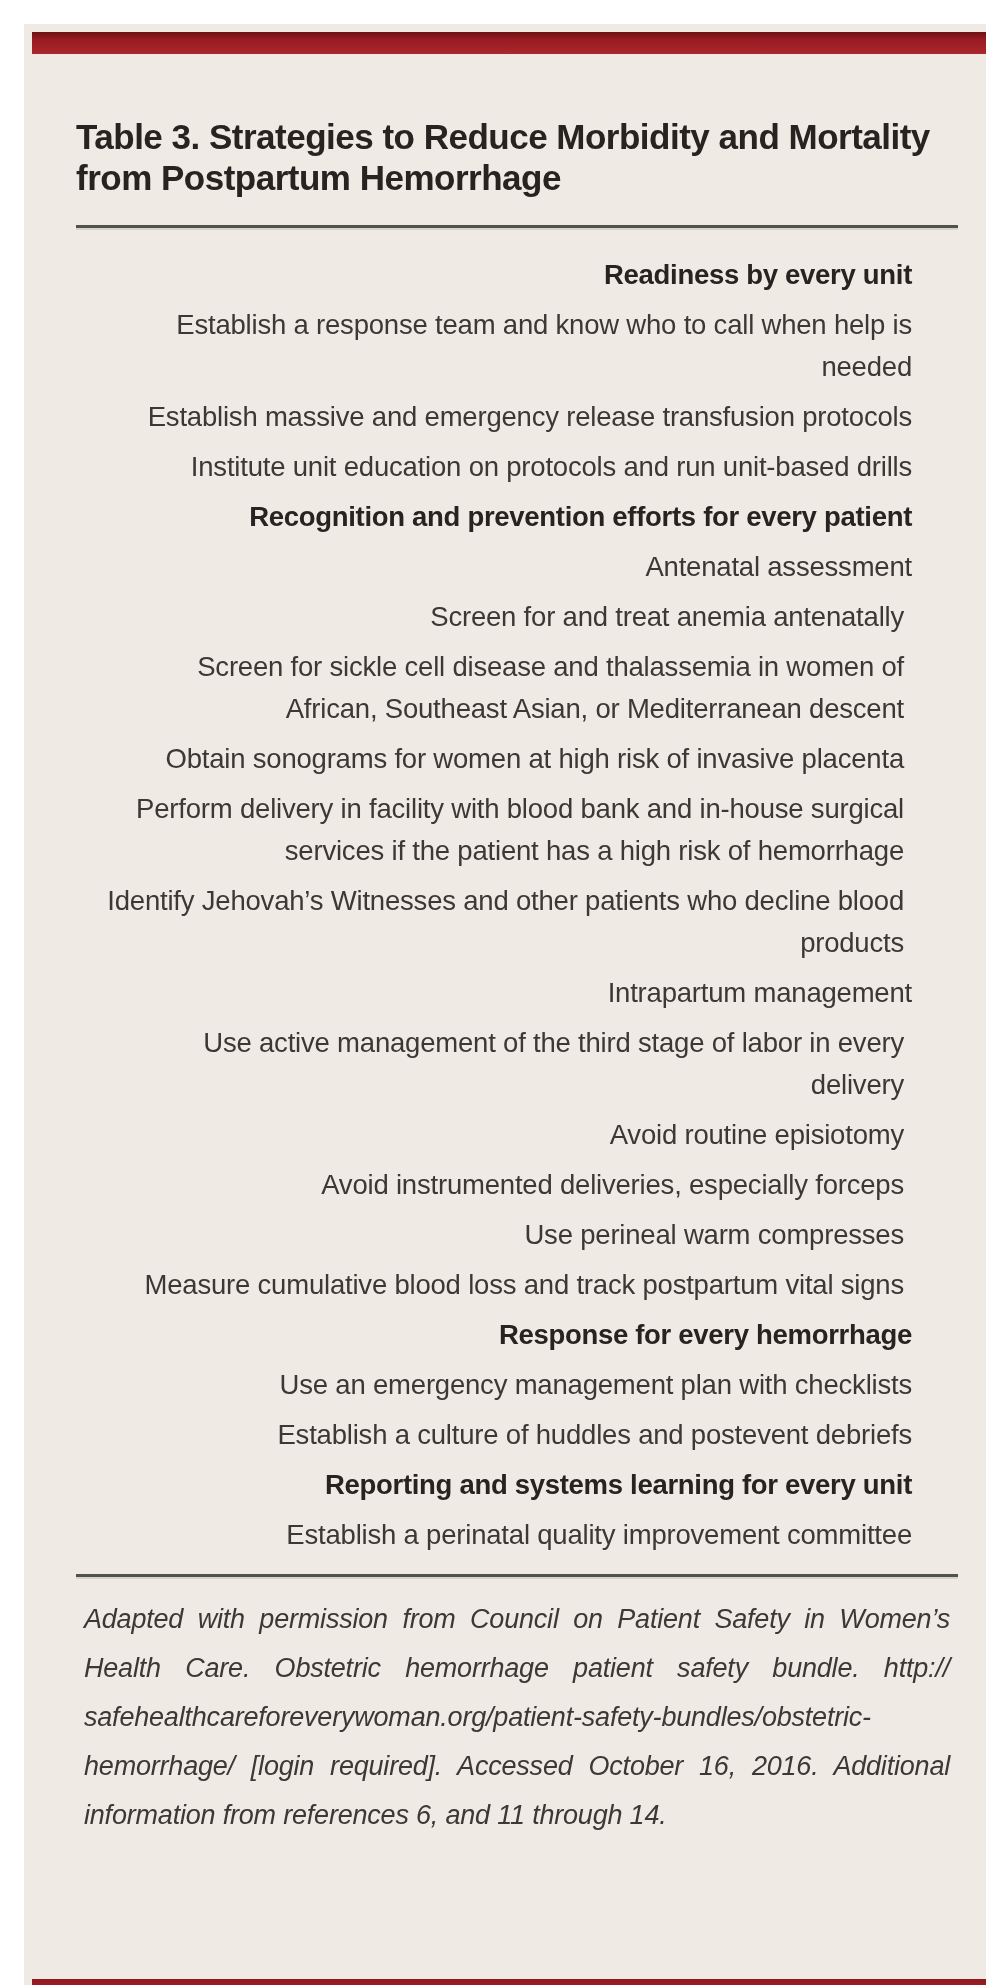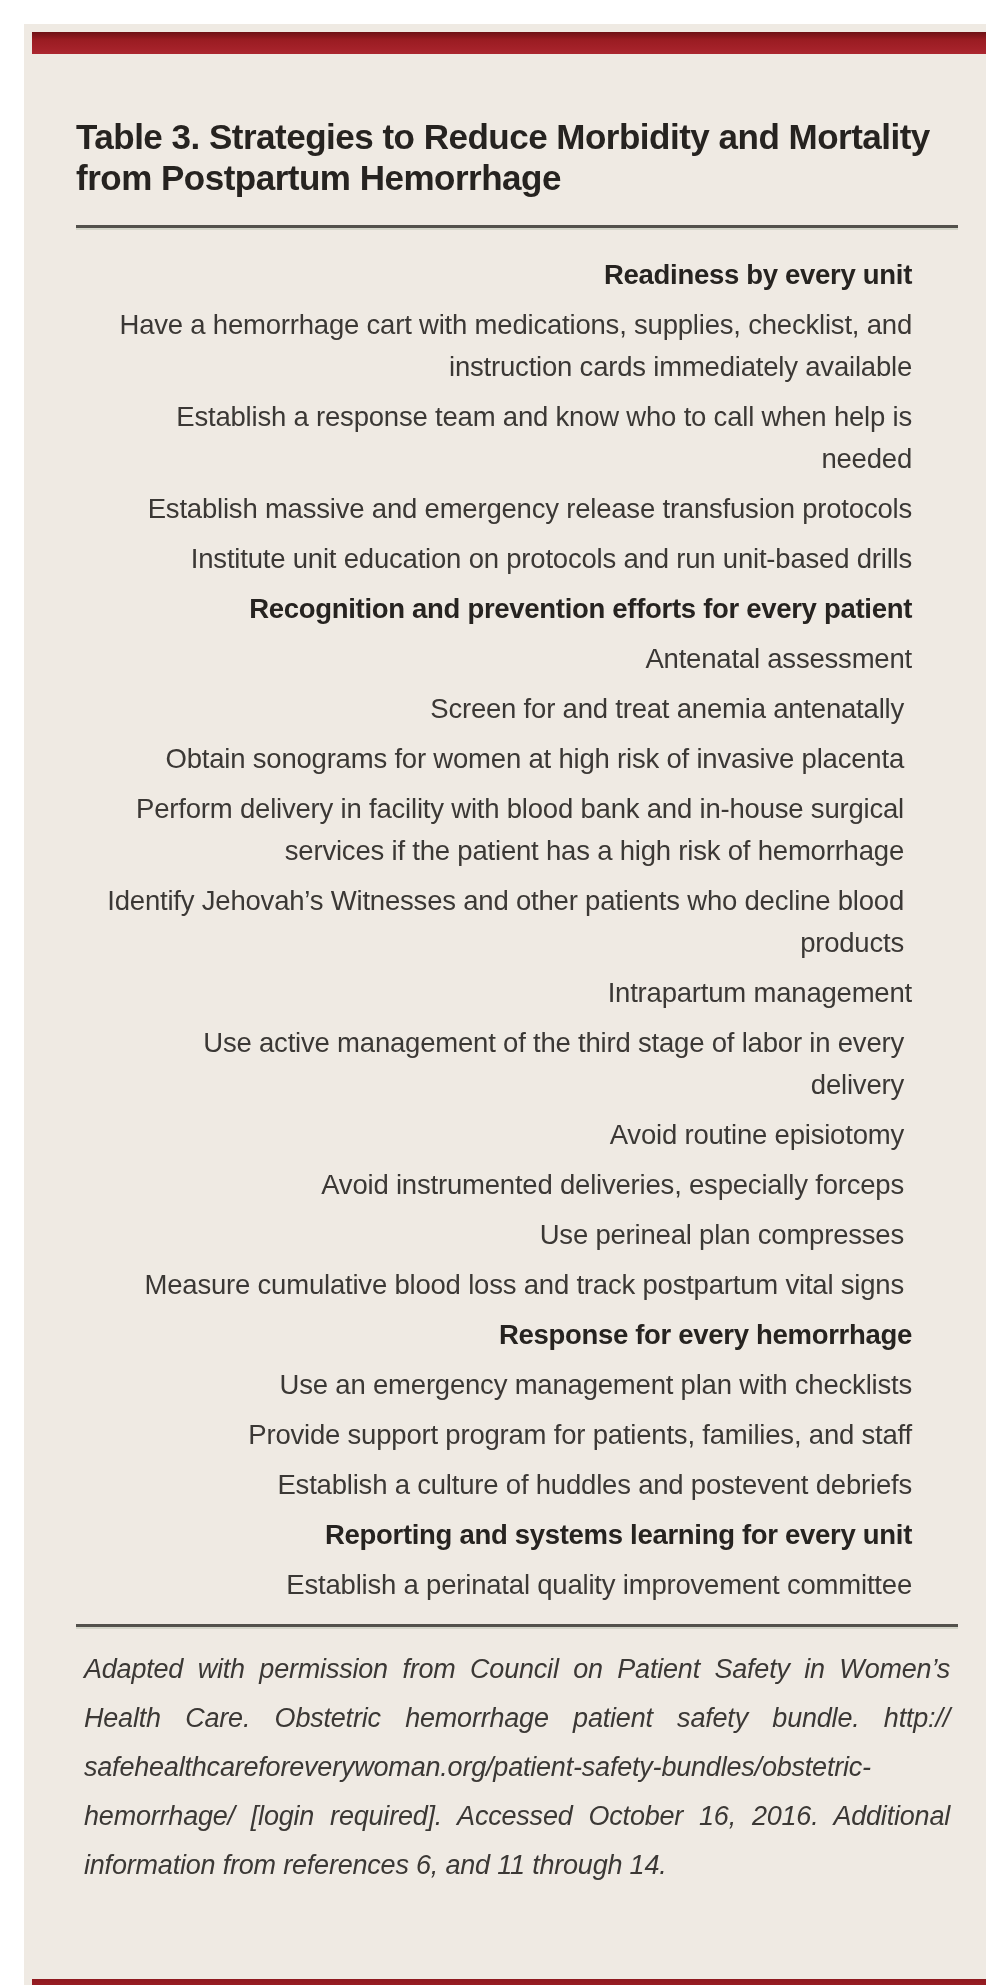--- a/index.html
+++ b/index.html
@@ -95,39 +95,38 @@
 <div class="page">
   <div class="accent-bar top"></div>
 
   <div class="content">
     <h1 class="title">Table 3. Strategies to Reduce Morbidity and Mortality from Postpartum Hemorrhage</h1>
 
     <div class="rule top-rule"></div>
 
     <div class="list" id="strategy-list">
         <div class="row section-header">Readiness by every unit</div>
-        <div class="row item">Have a hemorrhage cart with medications, supplies, checklist, and instruction cards immediately available</div>
         <div class="row item">Establish a response team and know who to call when help is needed</div>
         <div class="row item">Establish massive and emergency release transfusion protocols</div>
         <div class="row item">Institute unit education on protocols and run unit-based drills</div>
         <div class="row section-header">Recognition and prevention efforts for every patient</div>
         <div class="row item">Antenatal assessment</div>
         <div class="row item sub">Screen for and treat anemia antenatally</div>
+        <div class="row item sub">Screen for sickle cell disease and thalassemia in women of African, Southeast Asian, or Mediterranean descent</div>
         <div class="row item sub">Obtain sonograms for women at high risk of invasive placenta</div>
         <div class="row item sub">Perform delivery in facility with blood bank and in-house surgical services if the patient has a high risk of hemorrhage</div>
         <div class="row item sub">Identify Jehovah’s Witnesses and other patients who decline blood products</div>
         <div class="row item">Intrapartum management</div>
         <div class="row item sub">Use active management of the third stage of labor in every delivery</div>
         <div class="row item sub">Avoid routine episiotomy</div>
         <div class="row item sub">Avoid instrumented deliveries, especially forceps</div>
-        <div class="row item sub">Use perineal plan compresses</div>
+        <div class="row item sub">Use perineal warm compresses</div>
         <div class="row item sub">Measure cumulative blood loss and track postpartum vital signs</div>
         <div class="row section-header">Response for every hemorrhage</div>
         <div class="row item">Use an emergency management plan with checklists</div>
-        <div class="row item">Provide support program for patients, families, and staff</div>
         <div class="row item">Establish a culture of huddles and postevent debriefs</div>
         <div class="row section-header">Reporting and systems learning for every unit</div>
         <div class="row item">Establish a perinatal quality improvement committee</div>
       </div>
 
     <div class="rule bottom-rule"></div>
 
     <div class="footnote" id="footnote">
         <div class="foot-line">Adapted with permission from Council on Patient Safety in Women’s</div>
         <div class="foot-line">Health Care. Obstetric hemorrhage patient safety bundle. http://</div>

